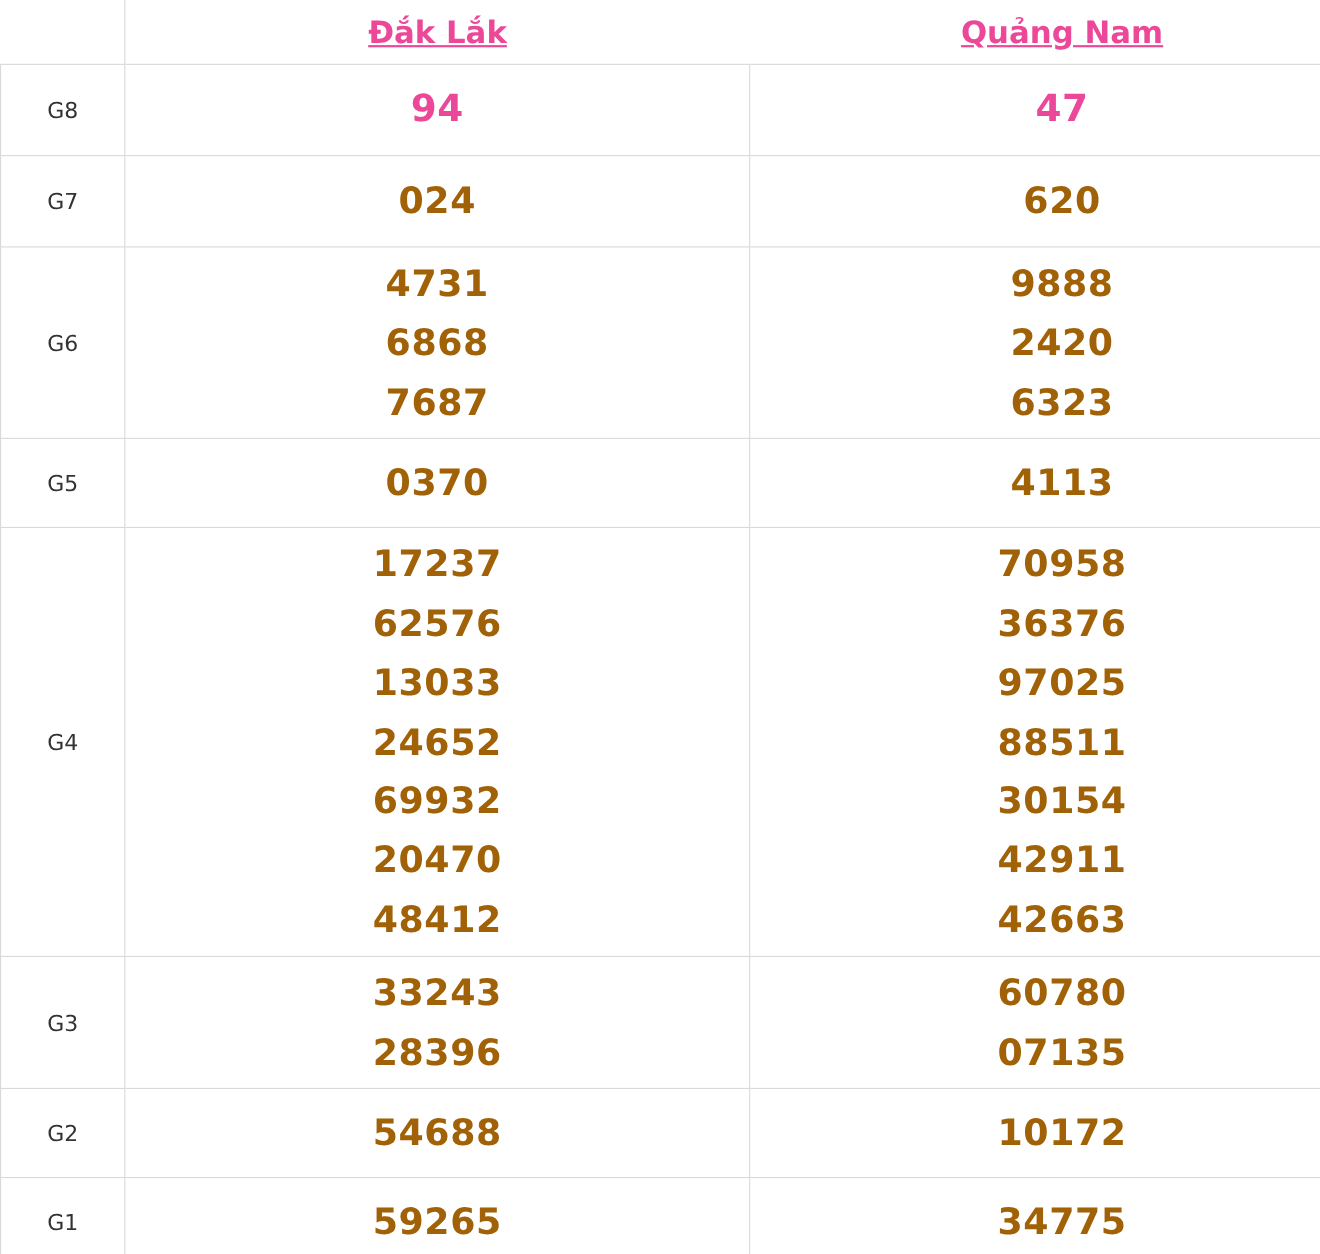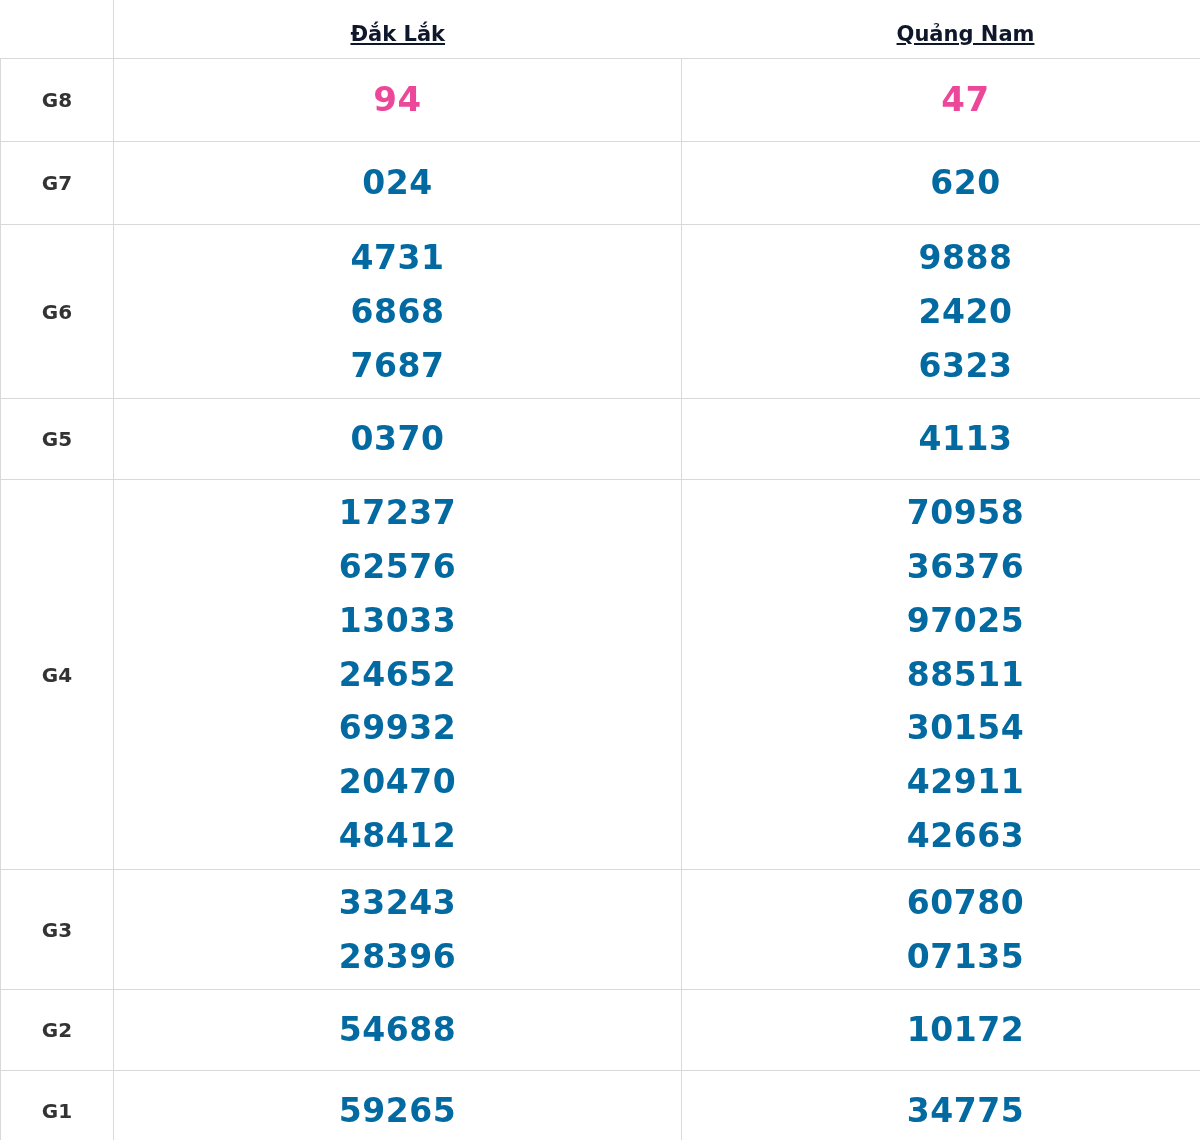--- a/index.html
+++ b/index.html
@@ -30,42 +30,42 @@
     font-weight: bold;
     text-align: center;
     vertical-align: bottom;
     height: 46px;
   }
   thead th.corner {
     border-right: 1px solid #d9d9d9;
     border-bottom: 1px solid #d9d9d9;
   }
   thead th a.prov-link {
-    color: #0f172a;
+    color: #ec4899;
     text-decoration: underline;
     font-weight: bold;
-    font-size: 21px;
+    font-size: 28px;
   }
 
   tbody td {
     border: 1px solid #d9d9d9;
     text-align: center;
     vertical-align: middle;
     padding: 6px 4px;
   }
   tbody td.label {
     font-size: 20px;
     color: #333333;
-    font-weight: bold;
+    font-weight: normal;
     background: #ffffff;
   }
   tbody td.nums {
     font-size: 33px;
     font-weight: bold;
-    color: #0369a1;
+    color: #a16207;
     line-height: 1.63;
     letter-spacing: 0.5px;
   }
   tbody td.nums .n {
     display: block;
     white-space: nowrap;
   }
   tbody tr.r-g8 td.nums,
   tbody tr.r-db td.nums {
     color: #ec4899;

